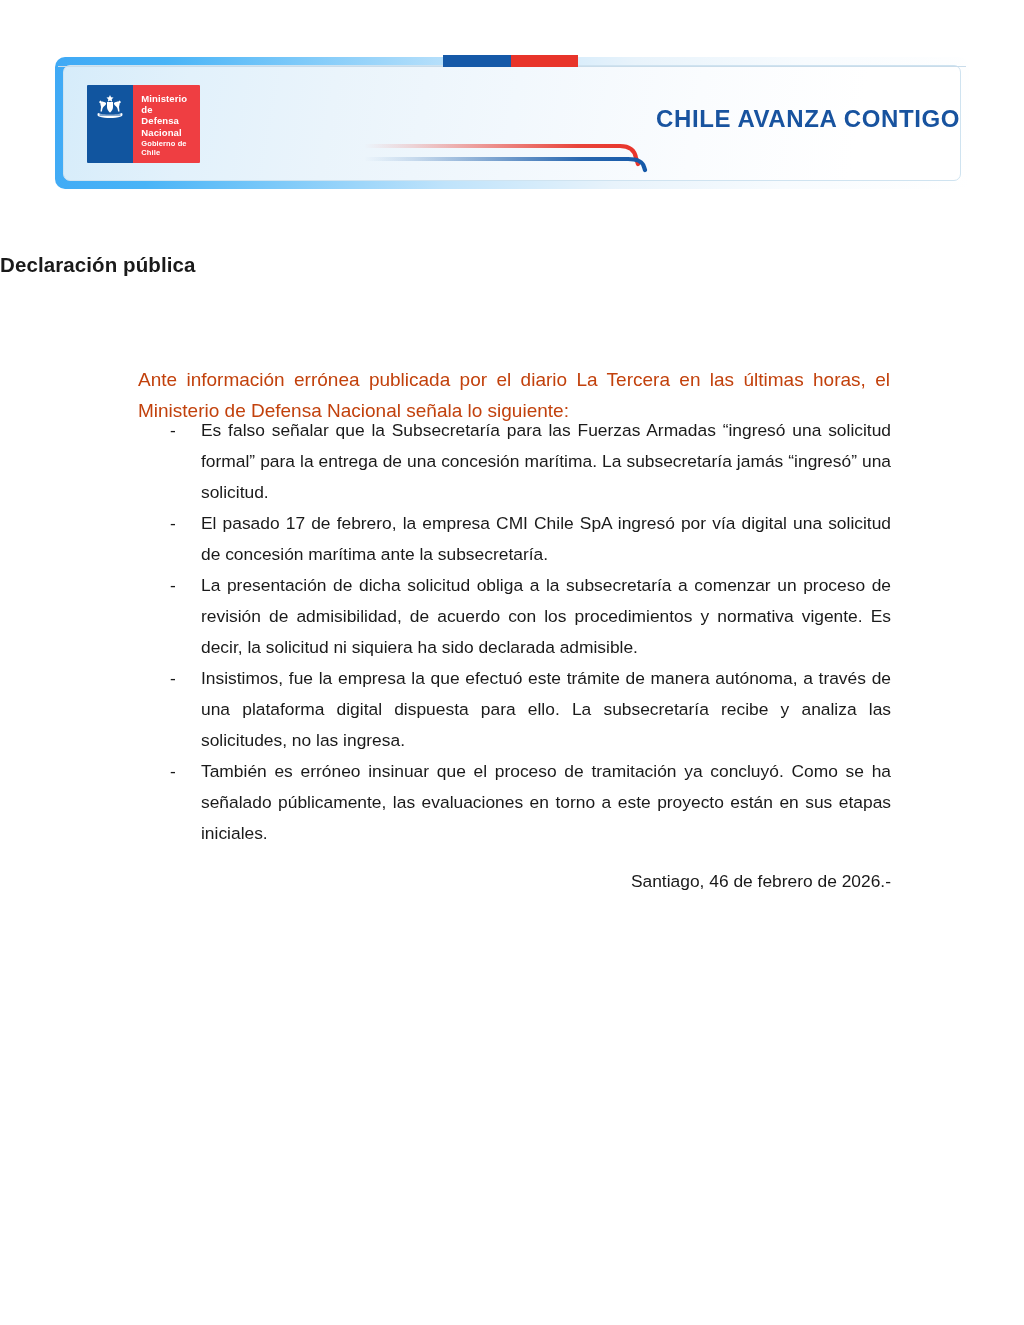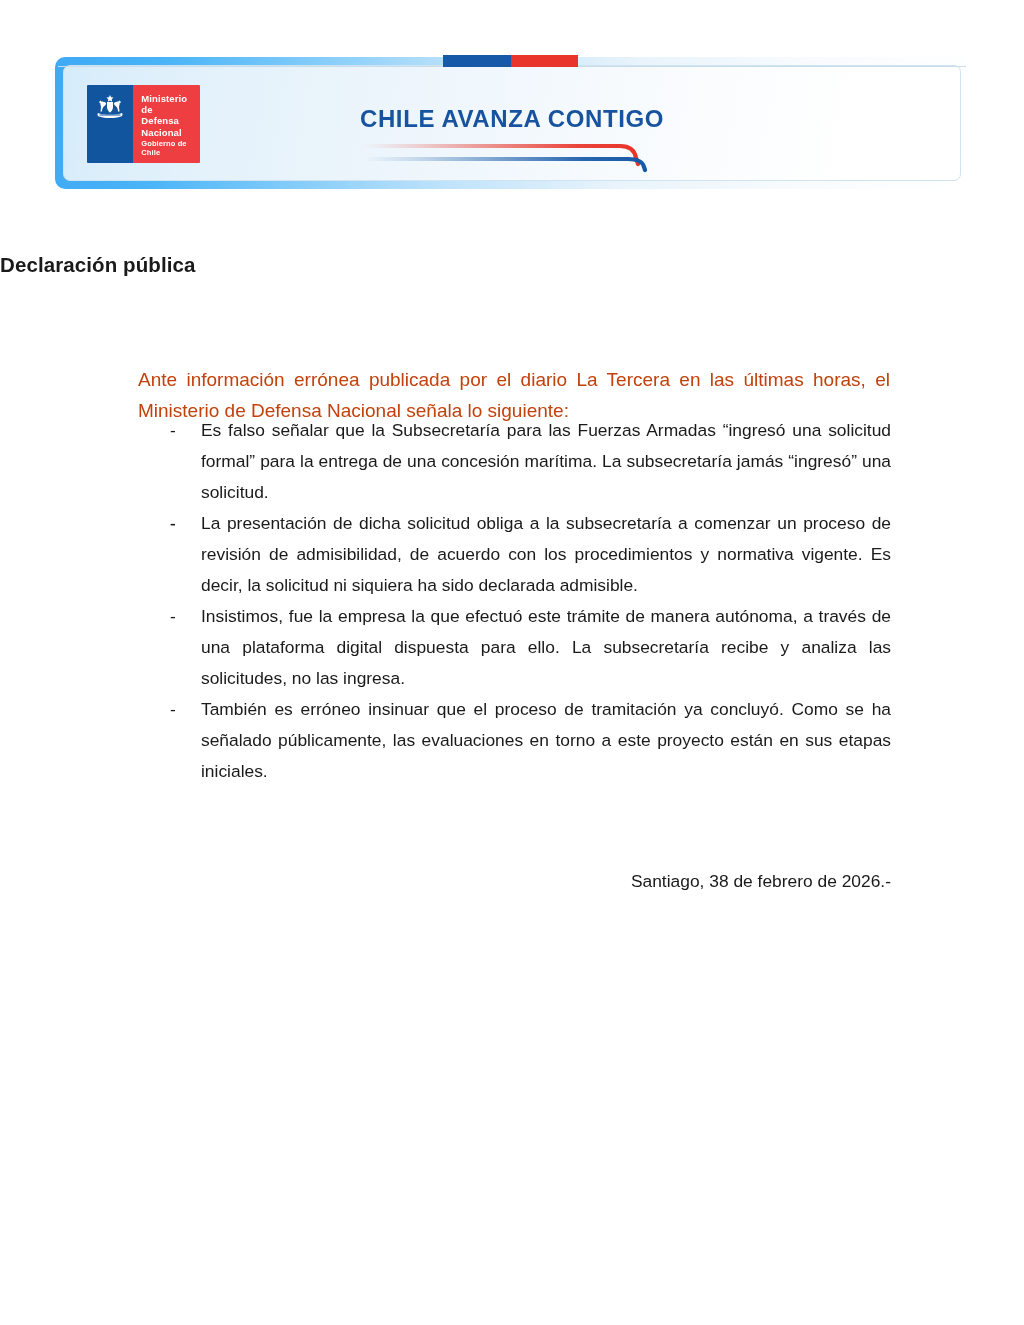--- a/index.html
+++ b/index.html
@@ -155,21 +155,21 @@
     display: block;
   }
   .logo-right .coat { width: 31px; height: 28px; }
 
   
   .slogan {
     position: absolute;
     left: 0;
     right: 0;
     top: 39px;
-    text-align: center;
+    text-align: right;
     font-size: 24px;
     font-weight: bold;
     letter-spacing: 0.6px;
     color: #18539f;
     font-family: "Liberation Sans", sans-serif;
   }
   .swoosh {
     position: absolute;
     left: 50%;
     transform: translateX(-50%);
@@ -308,28 +308,29 @@
 
 <p class="intro">Ante información errónea publicada por el diario La Tercera en las últimas horas, el Ministerio de Defensa Nacional señala lo siguiente:</p>
 
 <div class="bullet-list">
   <div class="bullet-item">
     <span class="dash">-</span>
     <span class="btext">Es falso señalar que la Subsecretaría para las Fuerzas Armadas “ingresó una solicitud formal” para la entrega de una concesión marítima. La subsecretaría jamás “ingresó” una solicitud.</span>
   </div>
   <div class="bullet-item">
     <span class="dash">-</span>
+    <span class="btext">El pasado 17 de febrero, la empresa CMI Chile SpA ingresó por vía digital una solicitud de concesión marítima ante la subsecretaría.</span>
   </div>
   <div class="bullet-item">
     <span class="dash">-</span>
     <span class="btext">La presentación de dicha solicitud obliga a la subsecretaría a comenzar un proceso de revisión de admisibilidad, de acuerdo con los procedimientos y normativa vigente. Es decir, la solicitud ni siquiera ha sido declarada admisible.</span>
   </div>
   <div class="bullet-item">
     <span class="dash">-</span>
     <span class="btext">Insistimos, fue la empresa la que efectuó este trámite de manera autónoma, a través de una plataforma digital dispuesta para ello. La subsecretaría recibe y analiza las solicitudes, no las ingresa.</span>
   </div>
   <div class="bullet-item">
     <span class="dash">-</span>
     <span class="btext">También es erróneo insinuar que el proceso de tramitación ya concluyó. Como se ha señalado públicamente, las evaluaciones en torno a este proyecto están en sus etapas iniciales.</span>
   </div>
 </div>
 
-<div class="signoff">Santiago, 38 de febrero de 2026.-</div>
+<div class="signoff">Santiago, 46 de febrero de 2026.-</div>
 
 </body></html>

